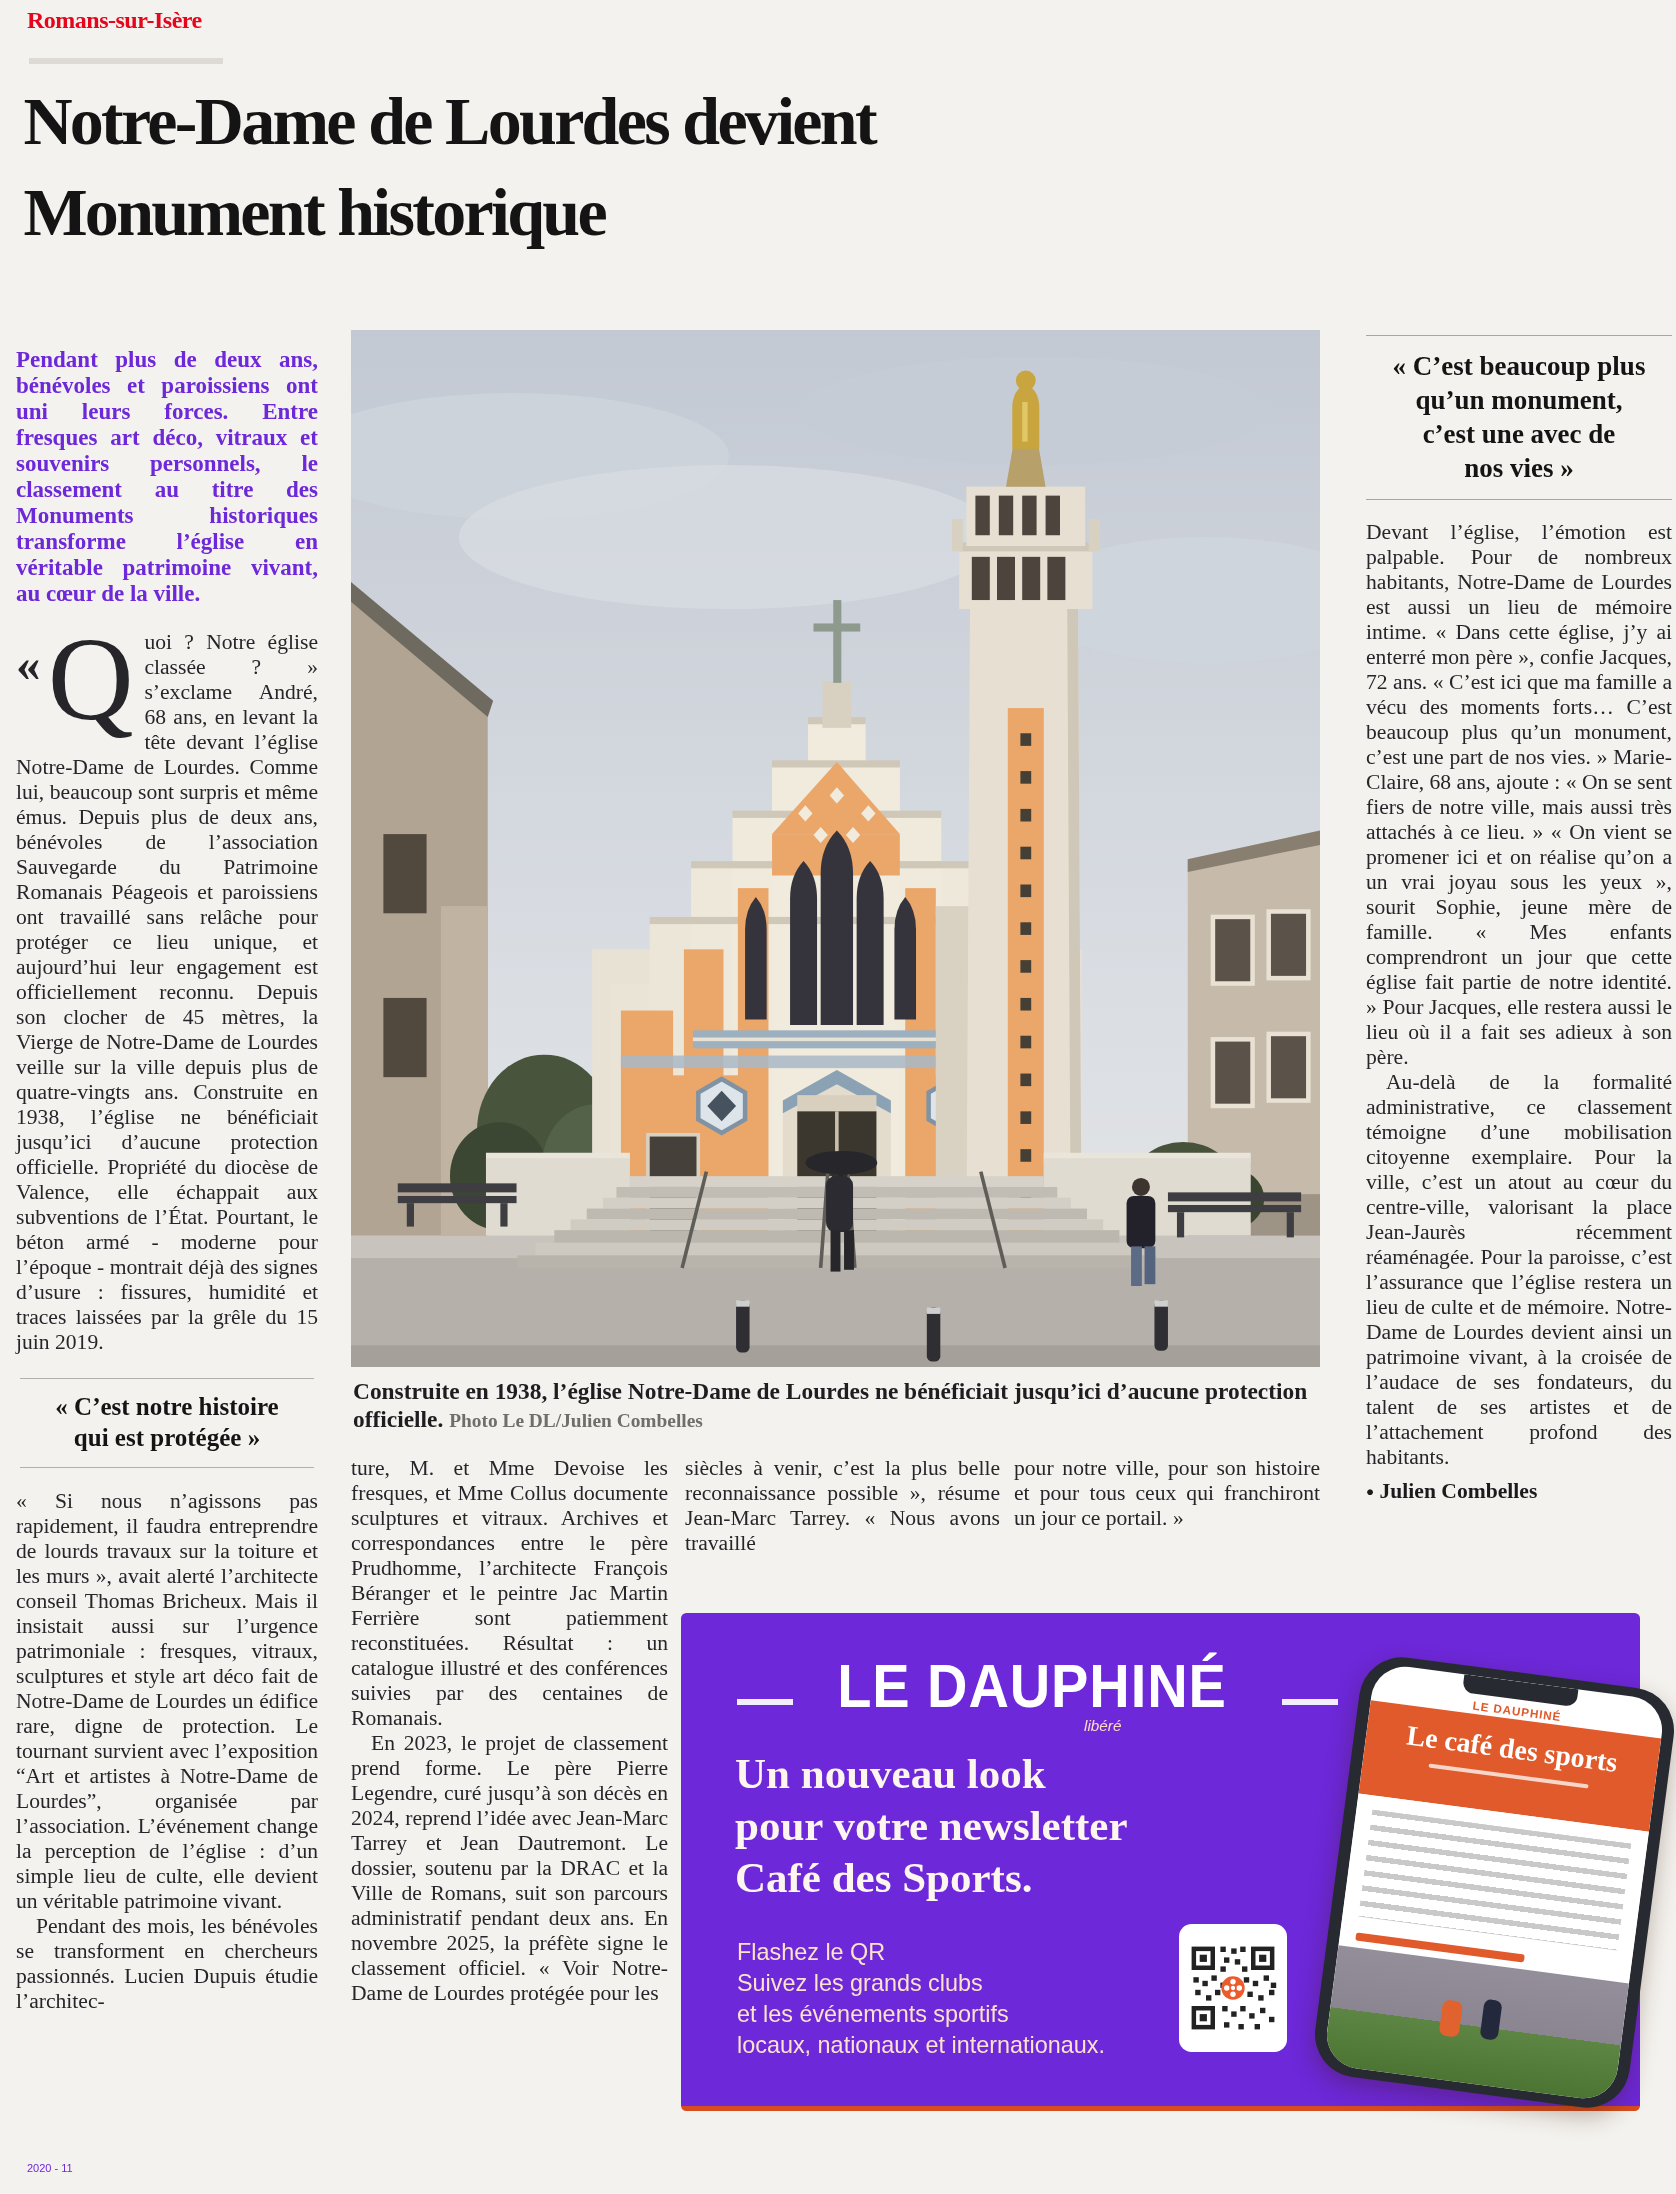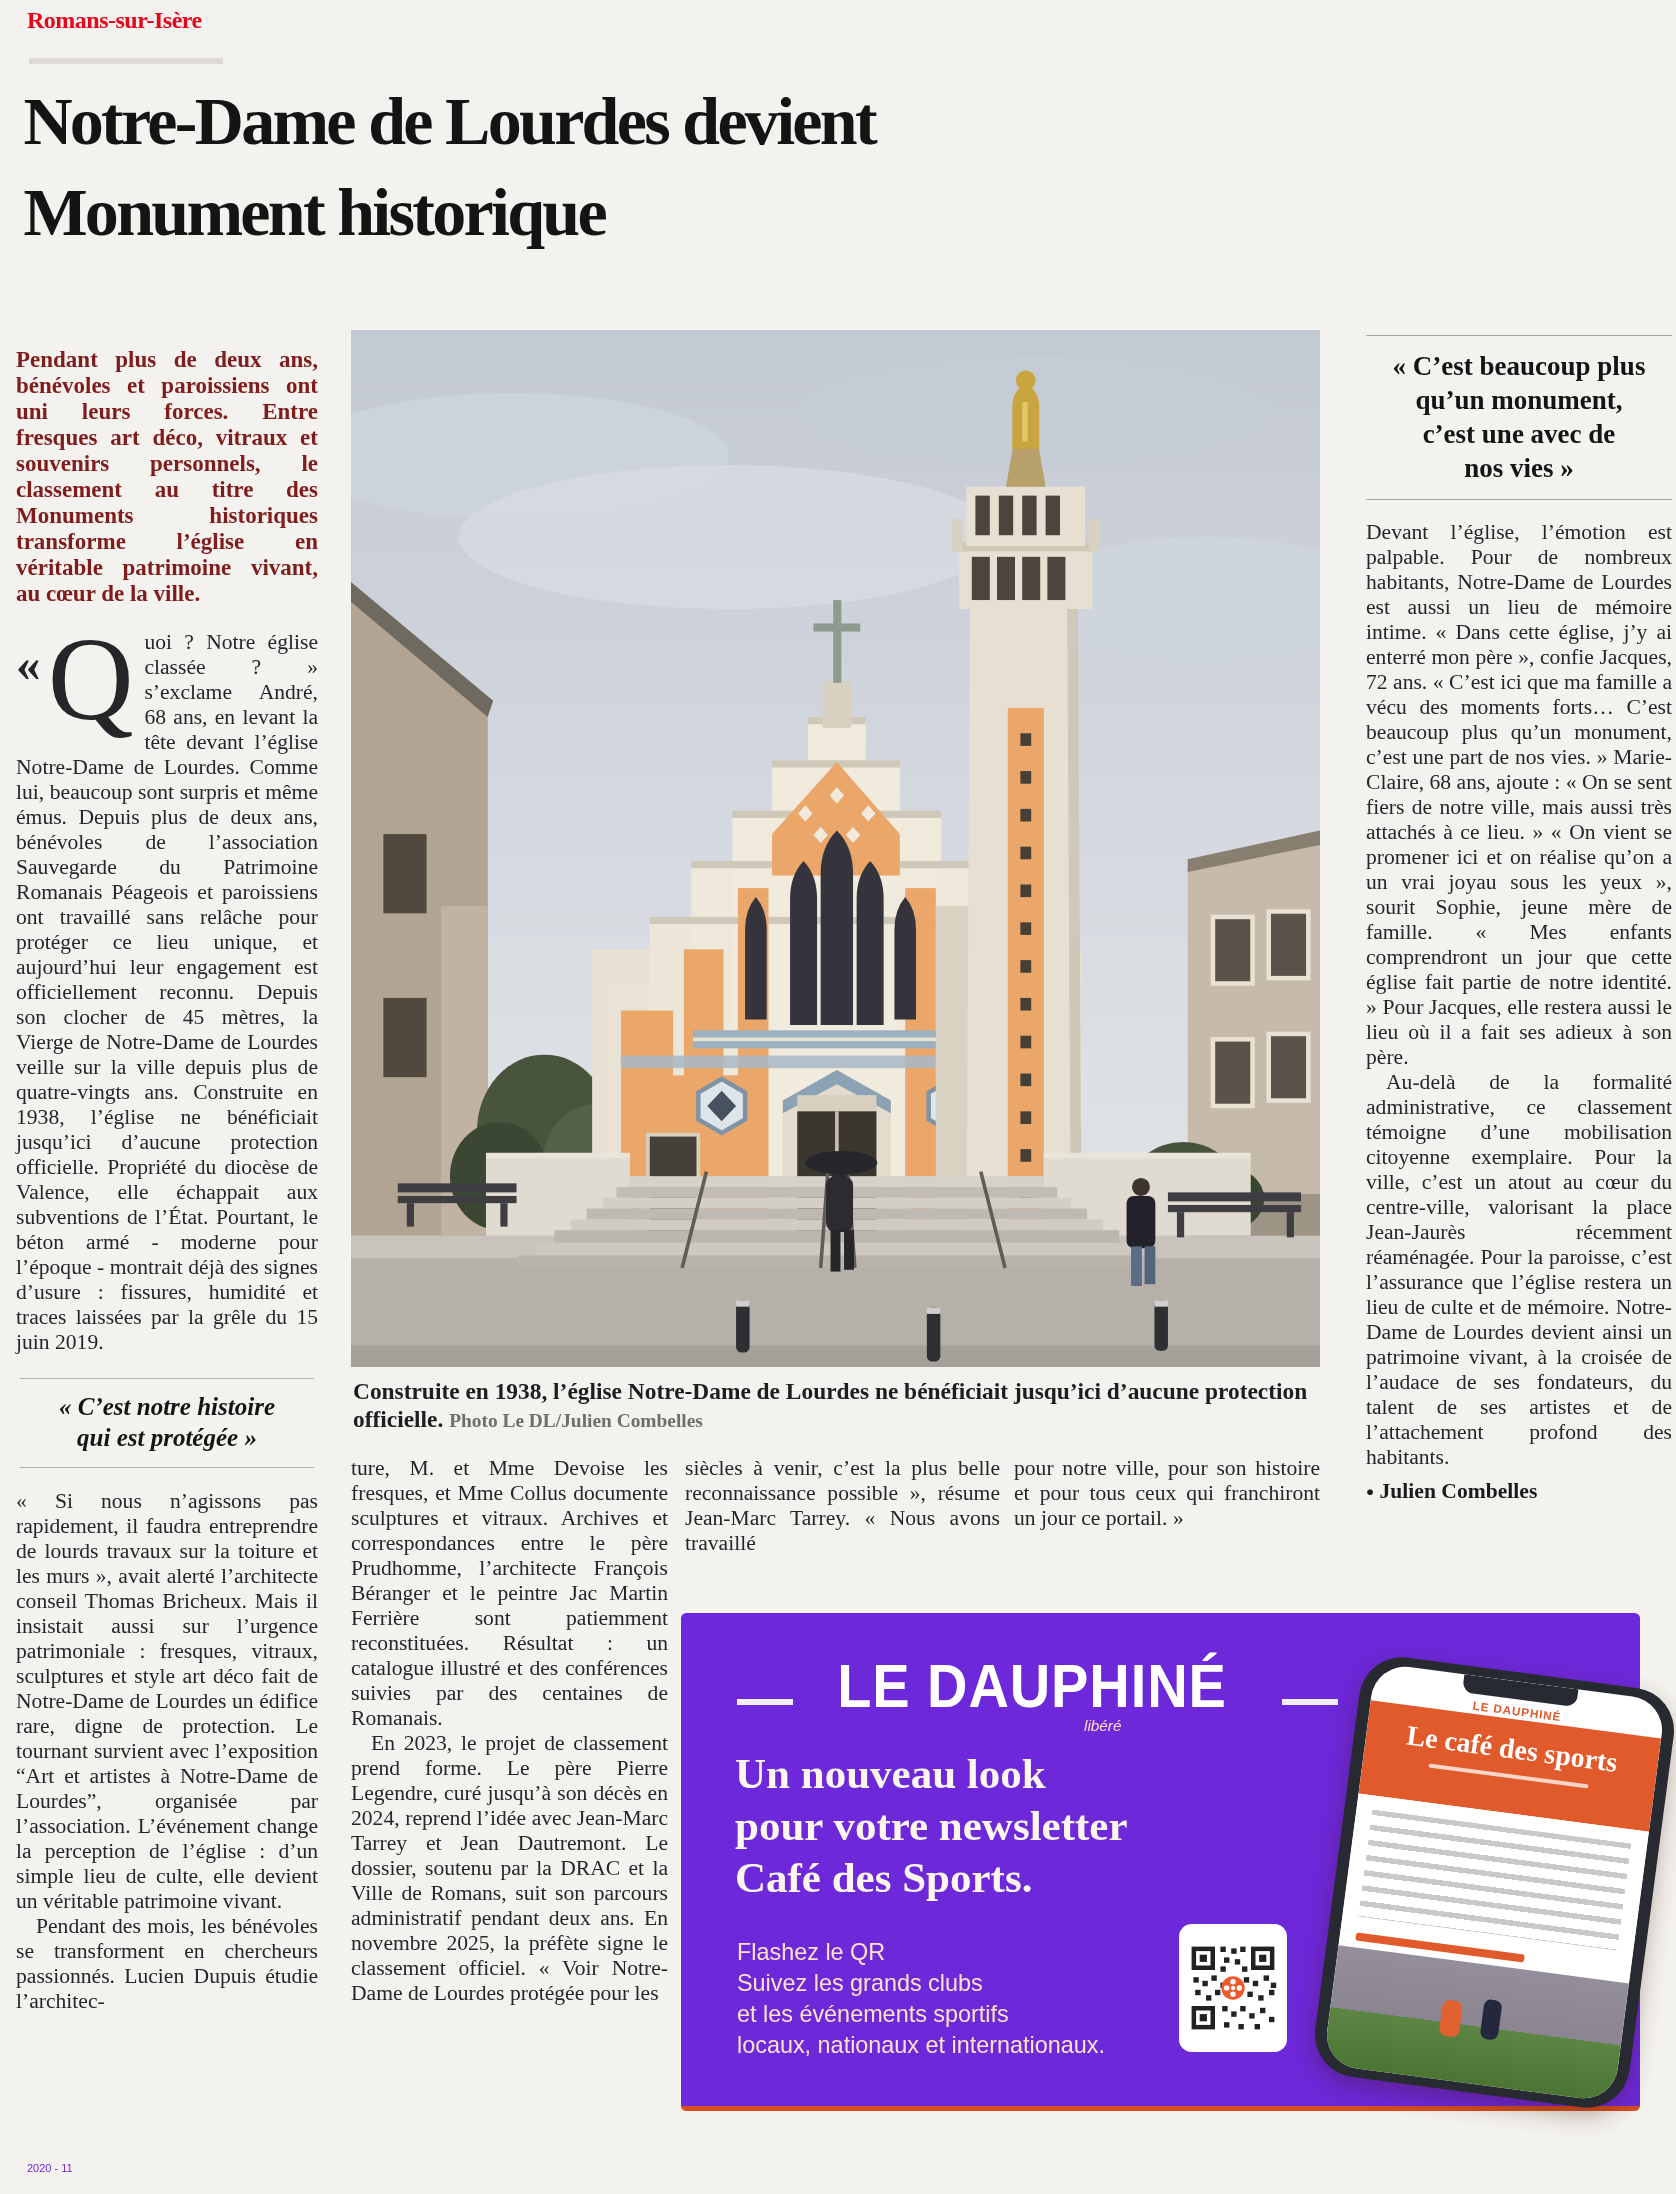--- a/index.html
+++ b/index.html
@@ -13,27 +13,27 @@
   
   .kicker{left:27px;top:7.2px;font-size:24px;font-weight:bold;color:#e3061c;letter-spacing:-0.5px;}
   .kicker-rule{left:29px;top:58px;width:194px;height:6.3px;background:#ddd9d3;}
   .headline{left:23.4px;top:76px;width:1404px;font-size:68px;line-height:91px;font-weight:bold;color:#141414;letter-spacing:-2.7px;}
   
   .bodytxt{font-size:21.6px;line-height:25px;text-align:justify;color:#26262a;}
   .bodytxt p{margin:0;}
   .indent{text-indent:20px;}
   
   .leftcol{left:16px;top:324px;width:302px;}
-  .intro{font-size:23px;line-height:26px;font-weight:bold;text-align:justify;color:#7f1d1d;}
+  .intro{font-size:23px;line-height:26px;font-weight:bold;text-align:justify;color:#6d28d9;}
   .dc-para{margin-top:18px;}
   .dc{float:left;height:99px;margin:1.8px 10.8px 0 0;}
   .dc .guil{font-size:49px;font-weight:bold;vertical-align:top;position:relative;top:20px;margin-right:7.2px;}
   .dc .cap{font-size:119px;line-height:94px;}
   .subhead{margin:23.4px 3.6px 21.6px 3.6px;padding:11.7px 0 13.5px 0;border-top:1.8px solid #b3b0aa;border-bottom:1.8px solid #b3b0aa;
-           text-align:center;font-weight:bold;font-size:25px;line-height:31px;color:#141414;font-style:italic;}
+           text-align:center;font-weight:bold;font-size:25px;line-height:31px;color:#141414;}
   .pfooter{left:27px;top:2162px;font-size:11px;color:#6d28d9;font-family:"Liberation Sans","DejaVu Sans",sans-serif;}
   
   .photo{left:351px;top:330px;width:969px;height:1037px;background:#ccd1d8;overflow:hidden;}
   .photo svg{display:block;width:100%;height:100%;}
   .caption{left:353px;top:1377px;width:968px;font-size:23.4px;line-height:28px;}
   .caption .cap-bold{font-weight:bold;color:#1e1e20;}
   .caption .cap-credit{font-weight:bold;font-size:19.4px;color:#6e6e6c;}
   
   .col2{left:351px;top:1456px;width:317px;}
   .col3{left:685px;top:1456px;width:315px;}

